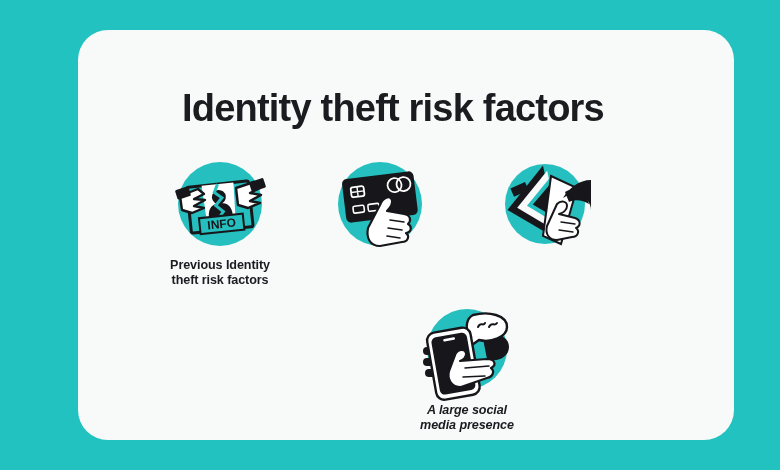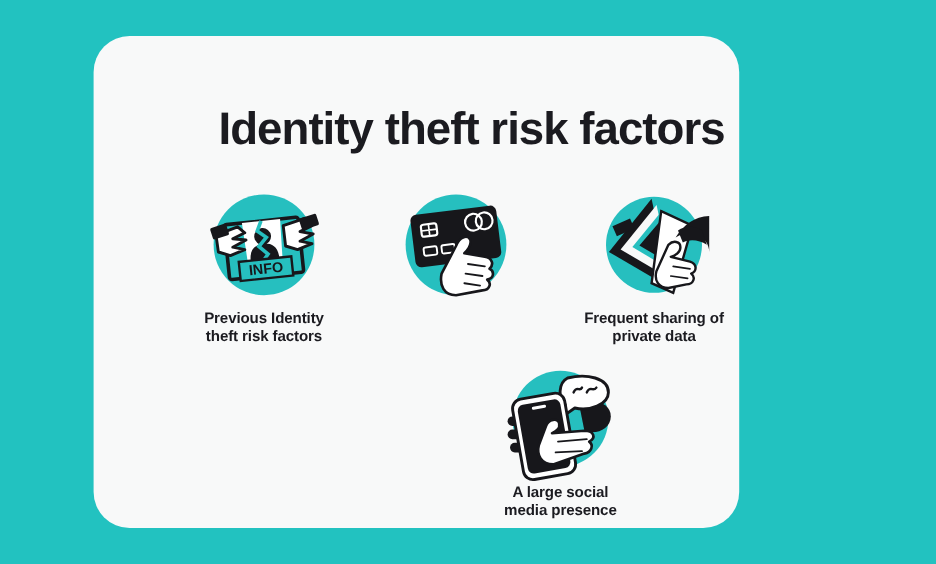--- a/index.html
+++ b/index.html
@@ -21,21 +21,21 @@
     inset: 0;
     width: 780px;
     height: 470px;
     background: #22c2c0;
   }
 
   .card {
     position: absolute;
     left: 78px;
     top: 30px;
-    width: 538px;
+    width: 656px;
     height: 410px;
     background: #f8f9f9;
     border-radius: 30px;
   }
 
   .title {
     position: absolute;
     left: 0;
     top: 55px;
     width: 630px;
@@ -79,21 +79,21 @@
     text-align: center;
   }
 
   
   .item-1 { left: 52px;  top: 128px; }
   .item-2 { left: 212px; top: 128px; }
   .item-3 { left: 377px; top: 128px; }
 
   
   .item-4 { left: 139px; top: 273px; }
-  .item-5 { left: 299px; top: 273px; }
+  .item-5 { left: 299px; top: 273px; font-style: italic; }
 </style>
 </head>
 <body>
 
 <div id="stage">
 
   <div class="card">
 
     <div class="title">Identity theft risk factors</div>
 
@@ -186,22 +186,20 @@
           <g fill="#ffffff" stroke="#17171b" stroke-width="2" stroke-linejoin="round" stroke-linecap="round">
             <path d="M58 46 C62 42 68 43 68 48 C68 52 64 55 60 56
                      L76 60 C82 62 82 68 77 70
                      C81 73 79 79 73 79
                      L58 82 C50 82 46 76 48 68 Z"></path>
             <path d="M62 64 L76 66" stroke-width="1.4" fill="none"></path>
             <path d="M60 72 L74 74" stroke-width="1.4" fill="none"></path>
           </g>
         </svg>
       </div>
-      <div class="item-label">Frequent sharing of
-private data</div>
     </div>
 
 
     <div class="item item-5">
       <div class="icon-wrap">
         <svg viewBox="0 0 92 92" xmlns="http://www.w3.org/2000/svg">
           <circle cx="46" cy="46" r="40" fill="#26bfbf"></circle>
 
           <path d="M62 36 C72 28 88 32 88 44 C88 54 76 60 66 56 Z" fill="#17171b"></path>
 

